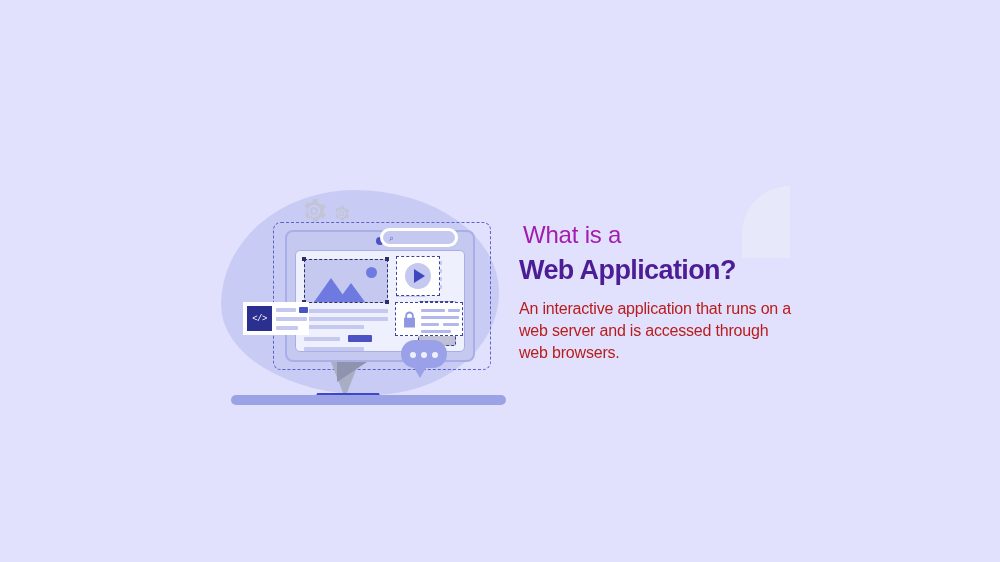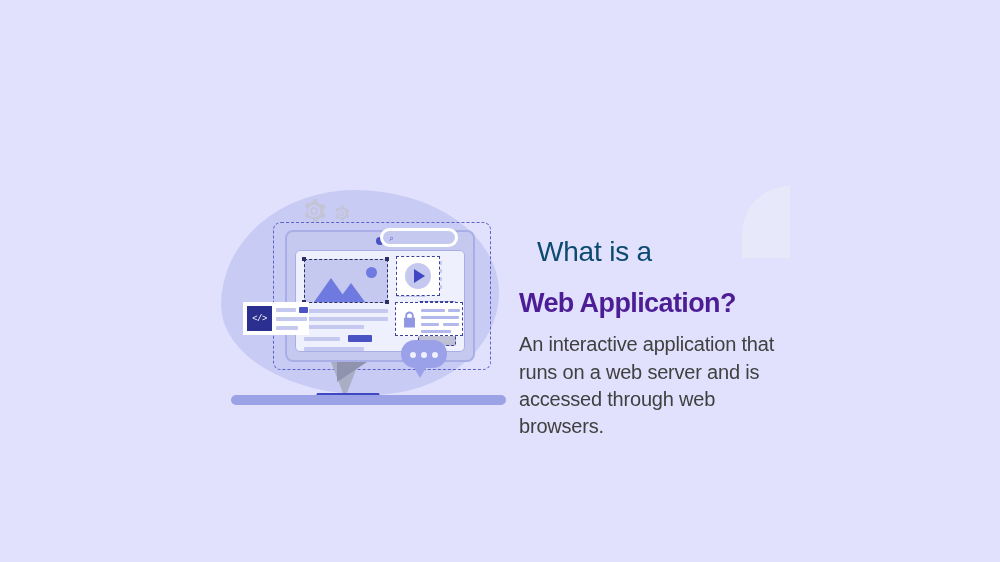--- a/index.html
+++ b/index.html
@@ -319,37 +319,37 @@
   }
 
   
   .textcol {
     position: absolute;
     left: 519px;
     top: 216px;
     width: 300px;
   }
   .eyebrow {
-    font-size: 28px;
-    color: #0c4a6e;
+    font-size: 24px;
+    color: #a21caf;
     line-height: 1.25;
-    margin: 18px;
+    margin: 4px;
     letter-spacing: -0.2px;
   }
   .headline {
     font-size: 27px;
     font-weight: bold;
     color: #4c1d95;
     line-height: 1.2;
     margin: 2px 0 12px 0;
     letter-spacing: -0.6px;
   }
   .body-text {
-    font-size: 20px;
-    color: #404040;
+    font-size: 16px;
+    color: #b91c1c;
     line-height: 1.36;
     margin: 0;
     letter-spacing: -0.2px;
     max-width: 272px;
   }
 </style>
 </head>
 <body>
 
 <div id="slide">

